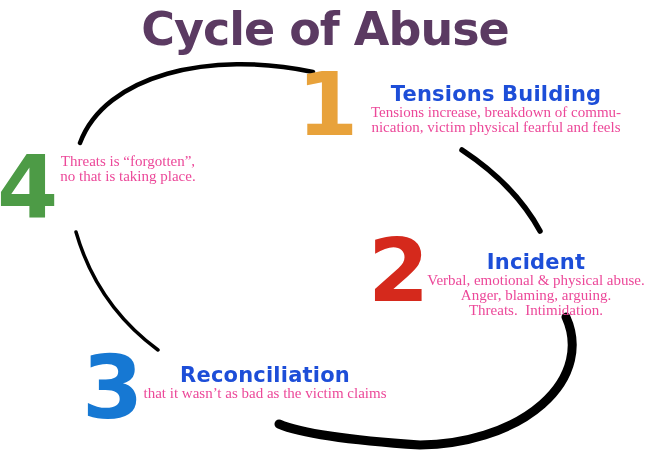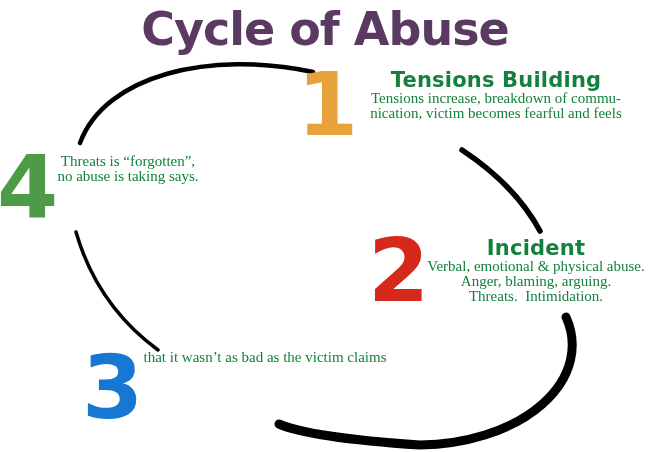--- a/index.html
+++ b/index.html
@@ -30,29 +30,30 @@
     font-weight:bold;
     font-size:88px;
     line-height:64px;
   }
   .stage-text{ position:absolute; text-align:center; }
   .stage-heading{
     font-family:"DejaVu Sans", sans-serif;
     font-weight:bold;
     font-size:21px;
     line-height:22px;
-    color:#15803d;
+    color:#1d4ed8;
     letter-spacing:0.2px;
     white-space:pre;
+    margin-top:14px;
   }
   .stage-line{
     font-family:"Liberation Serif", serif;
     font-size:15px;
     line-height:15.2px;
-    color:#15803d;
+    color:#ec4899;
     white-space:pre;
   }
   
   .num-1{ left:297px; top:73px;  }
   .num-2{ left:368px; top:239px; }
   .num-3{ left:82px;  top:356px; }
   .num-4{ left:-3px;  top:156px; }
   .txt-1{ left:345px; top:69px;  width:302px; }
   .txt-2{ left:420px; top:237px; width:232px; }
   .txt-3{ left:115px; top:350px; width:300px; }
@@ -70,42 +71,43 @@
     <path class="arc" d="M 462 150 Q 515 185 540 231" stroke-width="5.5" stroke-linecap="round" stroke="#000000"></path>
     <path class="arc" d="M 566 317 A 155 100 0 0 1 420 445 C 360 441 302 434 279 424" stroke-width="9" stroke-linecap="round" stroke="#000000"></path>
     <path class="arc" d="M 76 232 Q 97 305 158 350" stroke-width="3.5" stroke-linecap="round" stroke="#000000"></path>
   </svg>
 
   <div>
     <div class="stage-number num-1" style="color: rgb(232, 162, 59);">1</div>
     <div class="stage-text txt-1">
       <div class="stage-heading">Tensions Building</div>
       <div class="stage-line">Tensions increase, breakdown of commu-</div>
-      <div class="stage-line">nication, victim becomes fearful and feels</div>
+      <div class="stage-line">nication, victim physical fearful and feels</div>
     </div>
   </div>
 
   <div>
     <div class="stage-number num-2" style="color: rgb(213, 41, 28);">2</div>
     <div class="stage-text txt-2">
       <div class="stage-heading">Incident</div>
       <div class="stage-line">Verbal, emotional &amp; physical abuse.</div>
       <div class="stage-line">Anger, blaming, arguing.</div>
       <div class="stage-line">Threats.  Intimidation.</div>
     </div>
   </div>
 
   <div>
     <div class="stage-number num-3" style="color: rgb(22, 120, 211);">3</div>
     <div class="stage-text txt-3">
+      <div class="stage-heading">Reconciliation</div>
       <div class="stage-line">that it wasn’t as bad as the victim claims</div>
     </div>
   </div>
 
   <div>
     <div class="stage-number num-4" style="color: rgb(77, 155, 70);">4</div>
     <div class="stage-text txt-4">
       <div class="stage-line">Threats is “forgotten”,</div>
-      <div class="stage-line">no abuse is taking says.</div>
+      <div class="stage-line">no that is taking place.</div>
     </div>
   </div>
 
 </div>
 
 </body></html>

